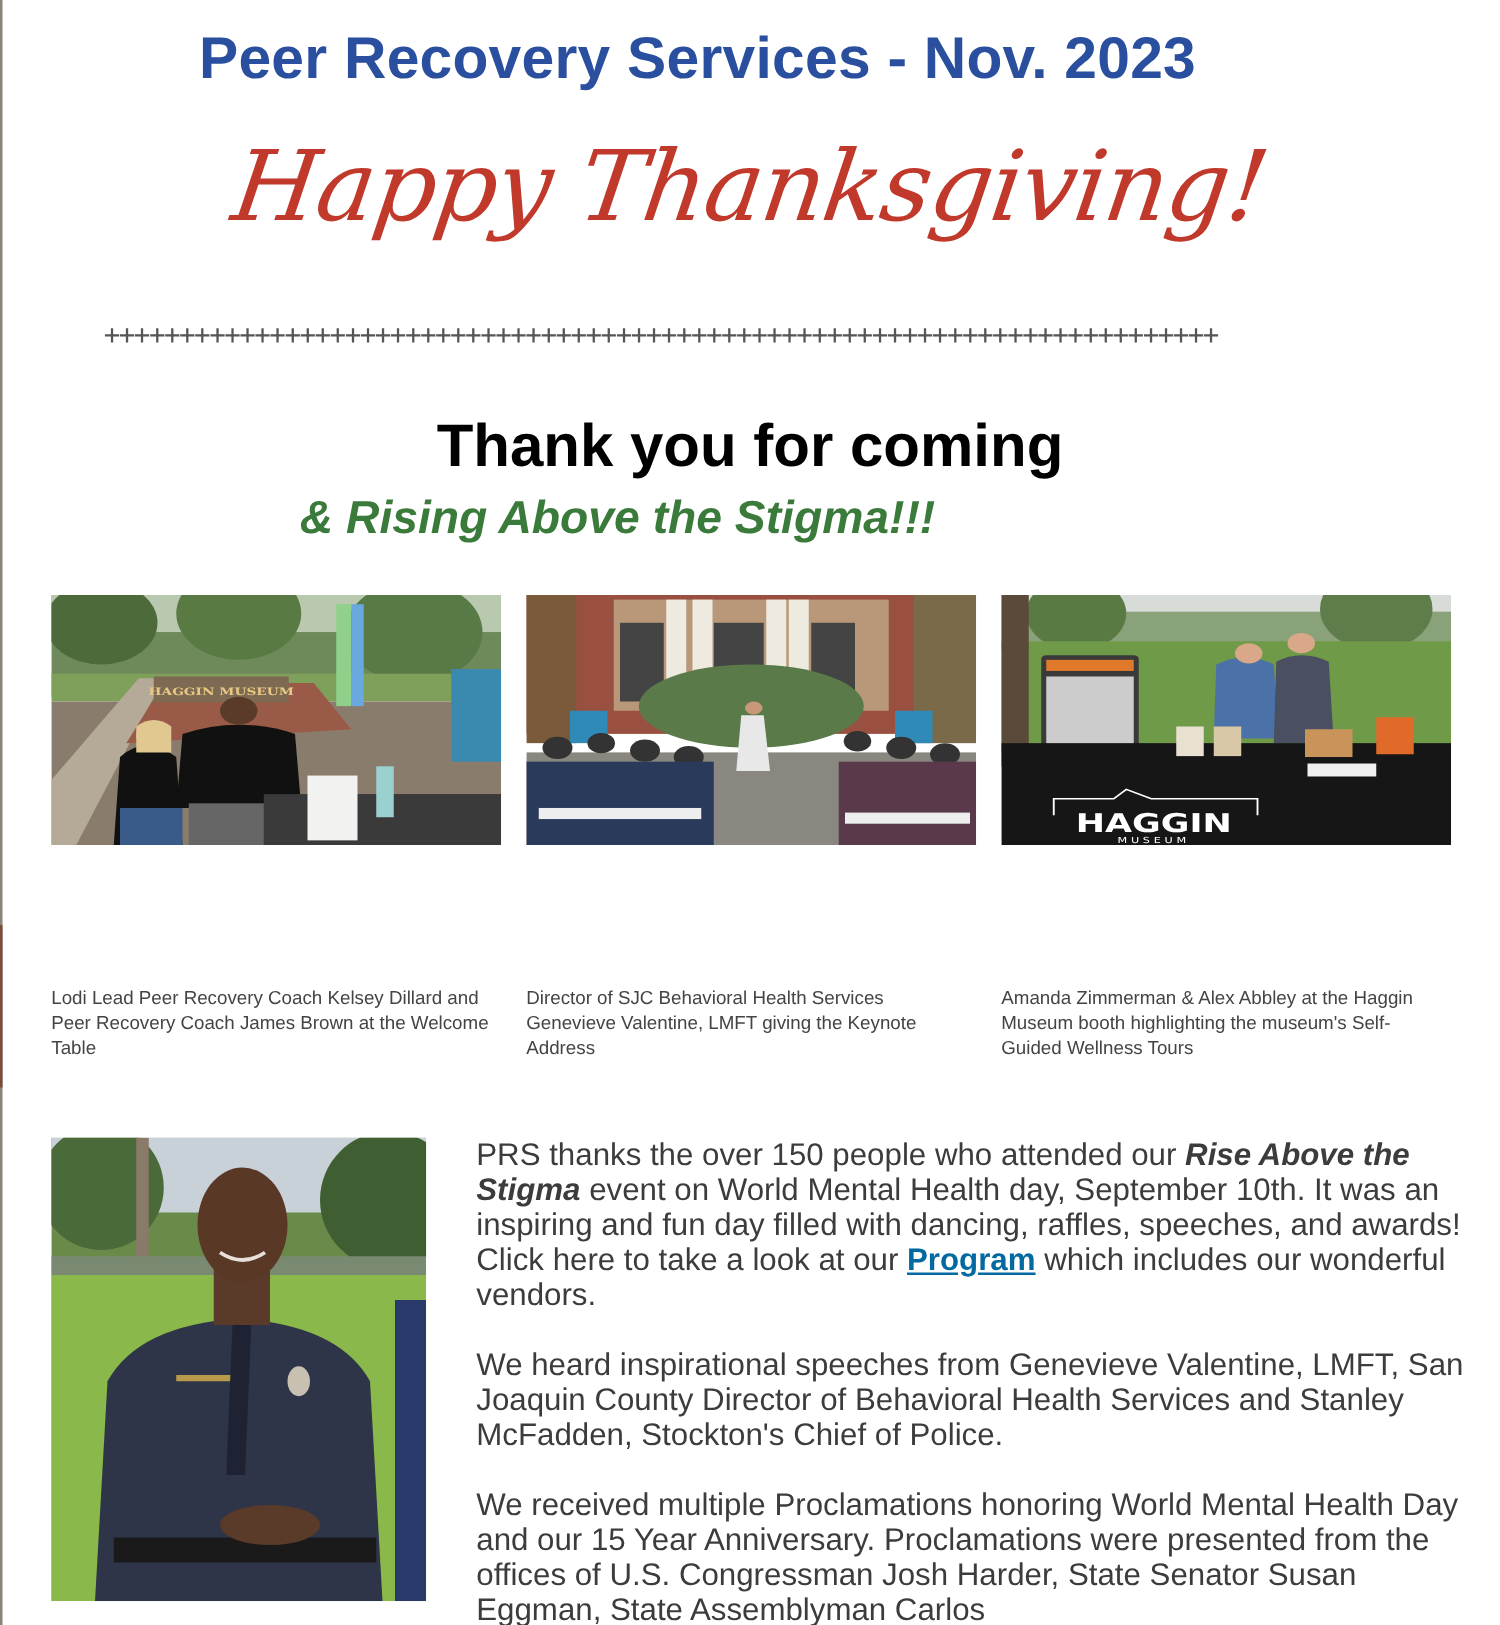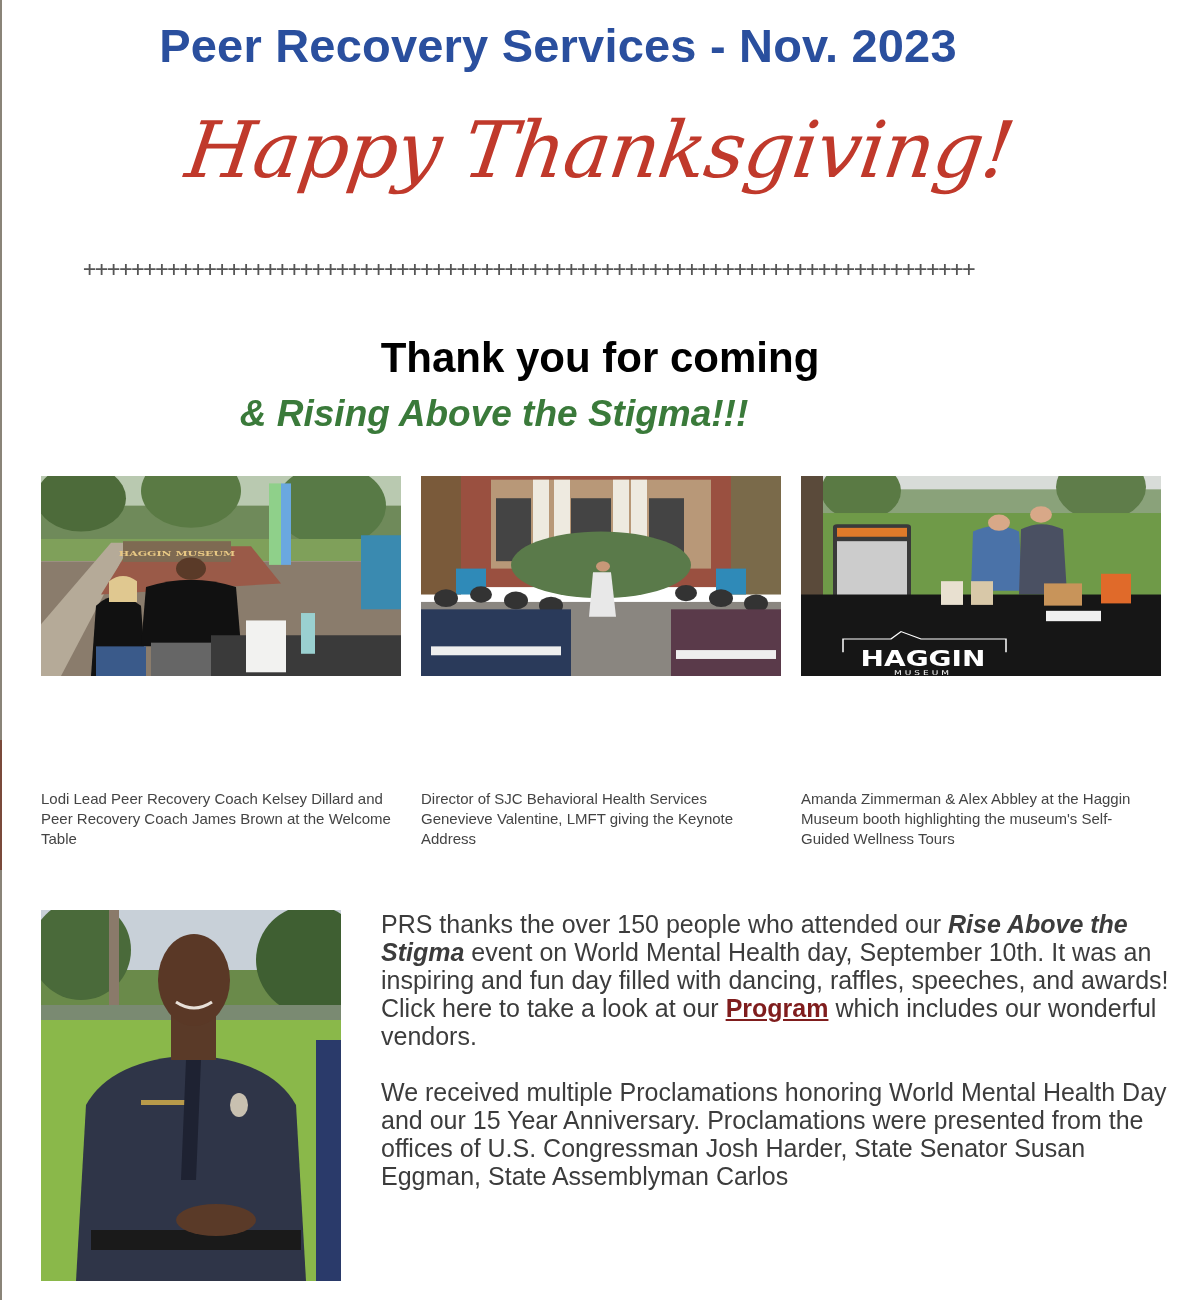--- a/index.html
+++ b/index.html
@@ -25,21 +25,21 @@
     font-size: 78px; color: #c0392b; letter-spacing: -1px;
     transform: skewX(-8deg);
   }
   .divider {
     position: absolute; left: 83px; top: 256px; width: 1040px;
     font-family: "DejaVu Sans Mono", monospace; font-size: 22px; color: #555555;
     letter-spacing: -1.2px; white-space: nowrap; overflow: hidden; line-height: 26px;
   }
   .thanks-title {
     position: absolute; left: 0; top: 322px; width: 1200px; text-align: center;
-    font-size: 42px; font-weight: bold; color: #000000; line-height: 72px;
+    font-size: 48px; font-weight: bold; color: #000000; line-height: 72px;
   }
   .thanks-sub {
     position: absolute; left: 0; top: 393px; width: 988px; text-align: center;
     font-size: 37px; font-weight: bold; font-style: italic; color: #3a7a3a;
   }
   .photo {
     position: absolute; top: 476px; width: 360px; height: 200px; overflow: hidden;
   }
   .photo svg { display: block; width: 100%; height: 100%; }
   .caption {
@@ -48,21 +48,21 @@
   }
   .chief-photo {
     position: absolute; left: 41px; top: 910px; width: 300px; height: 371px; overflow: hidden;
   }
   .chief-photo svg { display: block; width: 100%; height: 100%; }
   .body-text {
     position: absolute; left: 381px; top: 910px; width: 790px;
     font-size: 25px; line-height: 28px; color: #3c3c3c;
   }
   .body-text p { margin: 0 0 28px 0; }
-  .body-text a { color: #7f1d1d; font-weight: bold; text-decoration: underline; }
+  .body-text a { color: #0369a1; font-weight: bold; text-decoration: underline; }
   .body-text b { font-style: italic; }
 </style>
 </head>
 <body>
 
 <div class="left-border"></div>
 <div class="left-accent"></div>
 
 <div class="header-title">Peer Recovery Services - Nov. 2023</div>
 <div class="script-title">Happy Thanksgiving!</div>
@@ -184,14 +184,15 @@
     <rect x="50" y="320" width="210" height="20" fill="#1a1a1a"></rect>
     <ellipse cx="175" cy="310" rx="40" ry="16" fill="#5a3a28"></ellipse>
     <rect x="130" y="95" width="45" height="55" fill="#5a3a28"></rect>
     <ellipse cx="153" cy="70" rx="36" ry="46" fill="#5a3826"></ellipse>
     <path d="M135,92 Q153,104 171,92" fill="none" stroke="#e8e0d8" stroke-width="3"></path>
   </svg>
 </div>
 
 <div class="body-text">
   <p><span>PRS thanks the over 150 people who attended our </span><b>Rise Above the Stigma</b><span> event on World Mental Health day, September 10th. It was an inspiring and fun day filled with dancing, raffles, speeches, and awards! Click here to take a look at our </span><a href="#">Program</a><span> which includes our wonderful vendors.</span></p>
+  <p>We heard inspirational speeches from Genevieve Valentine, LMFT, San Joaquin County Director of Behavioral Health Services and Stanley McFadden, Stockton's Chief of Police.</p>
   <p>We received multiple Proclamations honoring World Mental Health Day and our 15 Year Anniversary. Proclamations were presented from the offices of U.S. Congressman Josh Harder, State Senator Susan Eggman, State Assemblyman Carlos</p>
 </div>
 
 </body></html>

